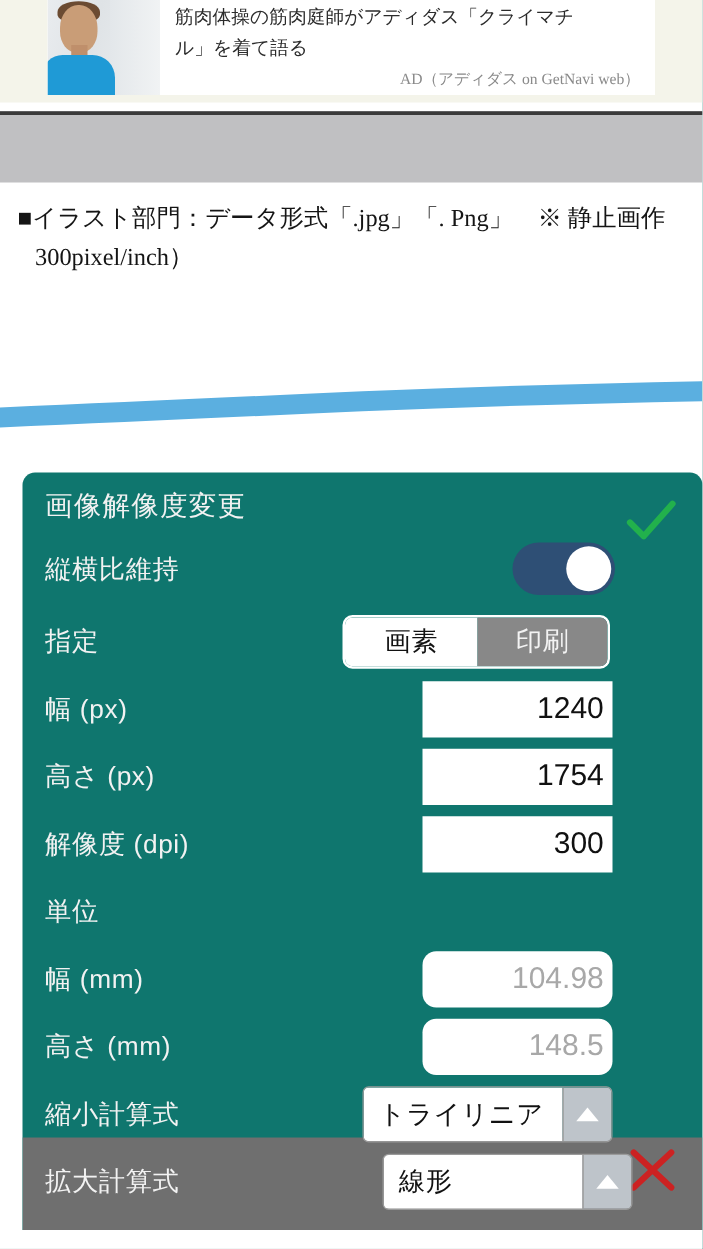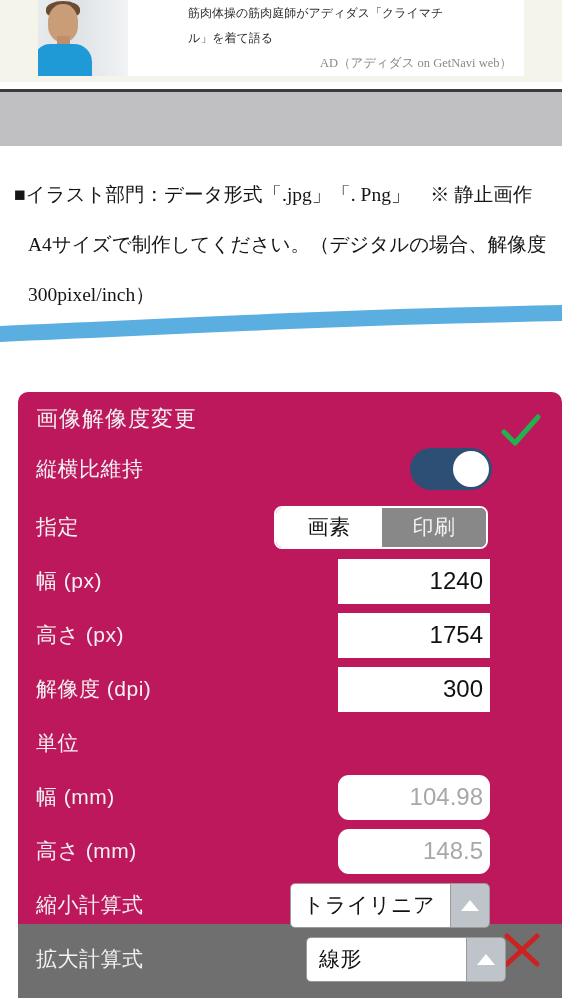--- a/index.html
+++ b/index.html
@@ -74,26 +74,25 @@
     width: 40px; height: 76px;
     background: linear-gradient(90deg, #e3e7ea 0%, #f1f3f4 100%);
   }
   .ad-text {
     flex: 1 1 auto;
     position: relative;
     padding: 2px 10px 0 12px;
     box-sizing: border-box;
   }
   .ad-title {
-    font-family: Liberation Mono, monospace;
-    font-size: 12px;
+    font-family: Liberation Serif, serif;
+    font-size: 15px;
     line-height: 25px;
     color: #2b2b2b;
     letter-spacing: 0px;
-    margin-left: 48px;
   }
   .ad-source {
     position: absolute;
     right: 12px; bottom: 4px;
     font-family: "Liberation Serif", "DejaVu Serif", serif;
     font-size: 12.5px;
     color: #8a8a8a;
     white-space: nowrap;
   }
 
@@ -112,39 +111,39 @@
     position: absolute;
     left: 0; top: 160px;
     width: 562px;
     padding: 0 14px 0 14px;
     box-sizing: border-box;
     font-family: "Liberation Serif", "DejaVu Serif", serif;
     font-size: 19.5px;
     line-height: 31px;
     color: #151515;
   }
-  .doc-line { white-space: nowrap; margin-top: 19px; }
+  .doc-line { white-space: nowrap; }
   .doc-line.indent { padding-left: 14px; }
 
   
   .wave {
     position: absolute;
     left: 0; top: 288px;
     width: 562px; height: 62px;
     overflow: hidden;
   }
   .wave svg { display: block; }
 
   
   .dialog {
     position: absolute;
-    left: 18px; top: 392px;
+    left: 18px; top: 378px;
     width: 544px;
     height: 606px;
-    background: #be185d;
+    background: #0f766e;
     border-radius: 10px 10px 0 0;
     box-sizing: border-box;
     padding: 0;
     overflow: hidden;
   }
   .dlg-title {
     position: absolute;
     left: 18px; top: 12px;
     font-size: 22px;
     color: #f2f2f2;
@@ -292,21 +291,20 @@
       <div class="ad-title">ル」を着て語る</div>
       <div class="ad-source">AD（アディダス on GetNavi web）</div>
     </div>
   </div>
 </div>
 
 <div class="gray-bar"></div>
 
 <div class="doc-text">
   <div class="doc-line">■イラスト部門：データ形式「.jpg」「. Png」　※ 静止画作</div>
-  <div class="doc-line indent">A4サイズで制作してください。（デジタルの場合、解像度</div>
   <div class="doc-line indent">300pixel/inch）</div>
 </div>
 
 <div class="wave">
   <svg width="562" height="62" viewBox="0 0 562 62" xmlns="http://www.w3.org/2000/svg">
     <path d="M0,38 C90,34 180,30 290,25 C380,21 470,19 562,17 L562,33 C470,35 380,37 290,41 C180,46 90,50 0,54 Z" fill="#5bafe0"></path>
   </svg>
 </div>
 
 <div class="dialog">

